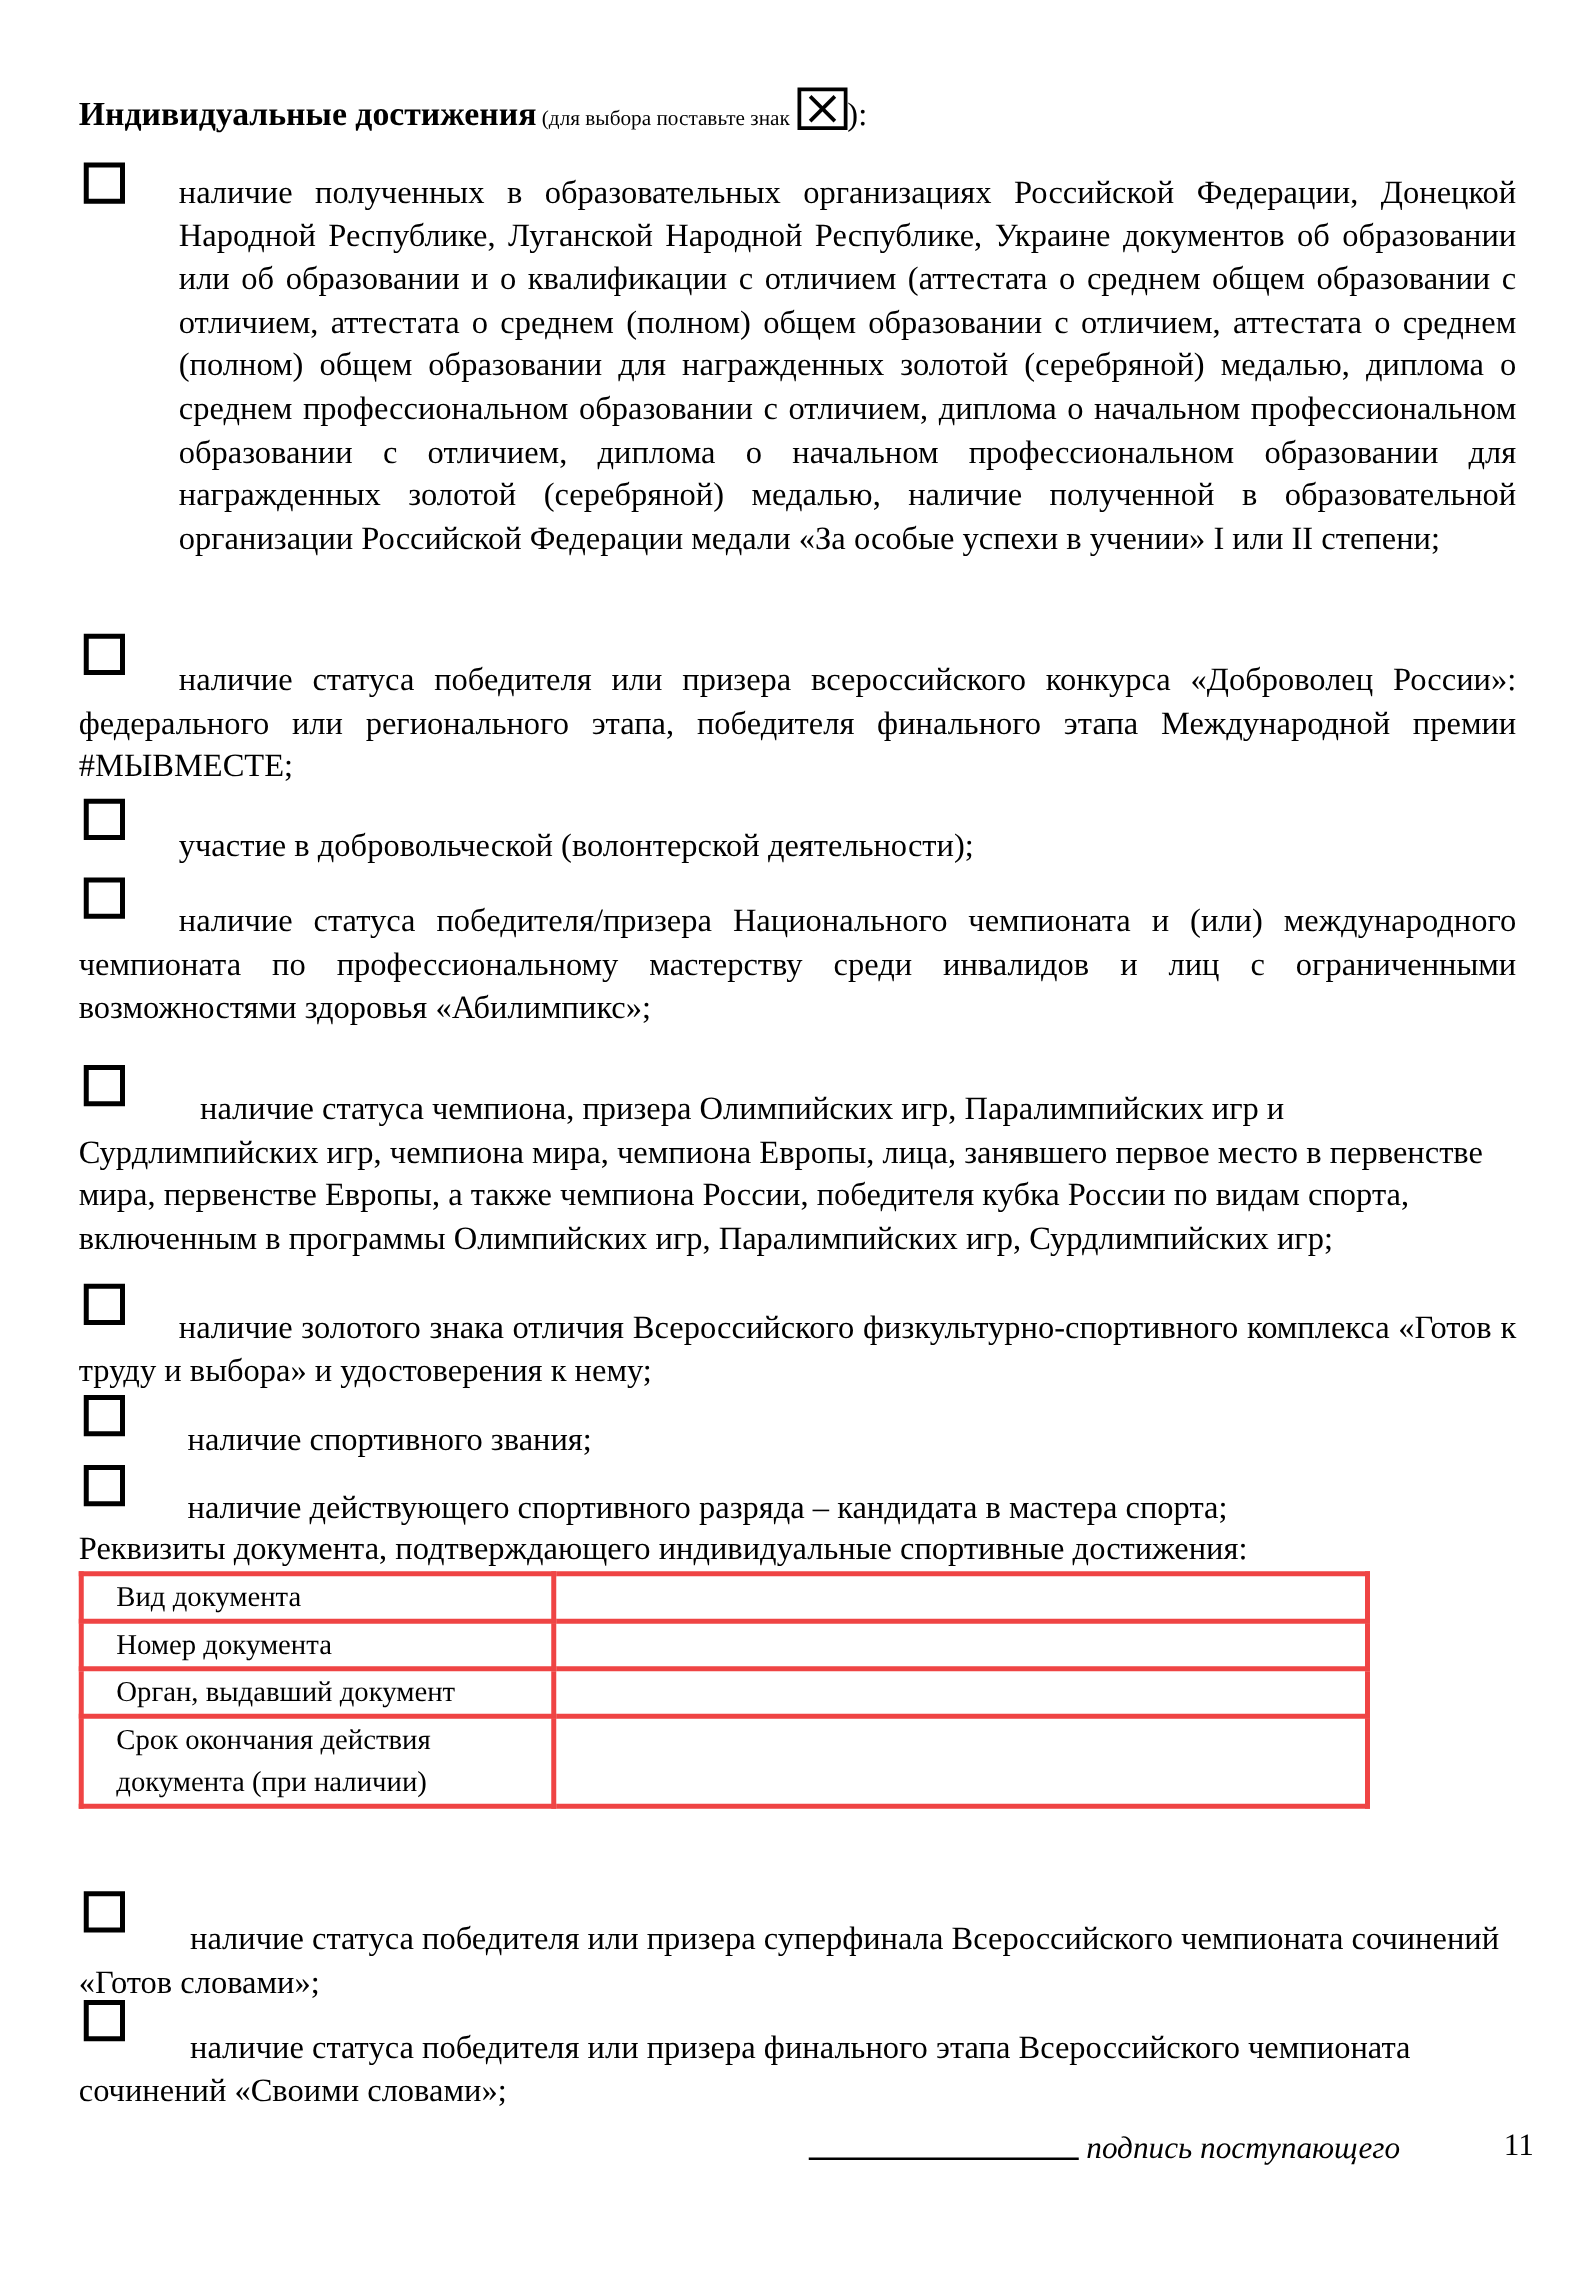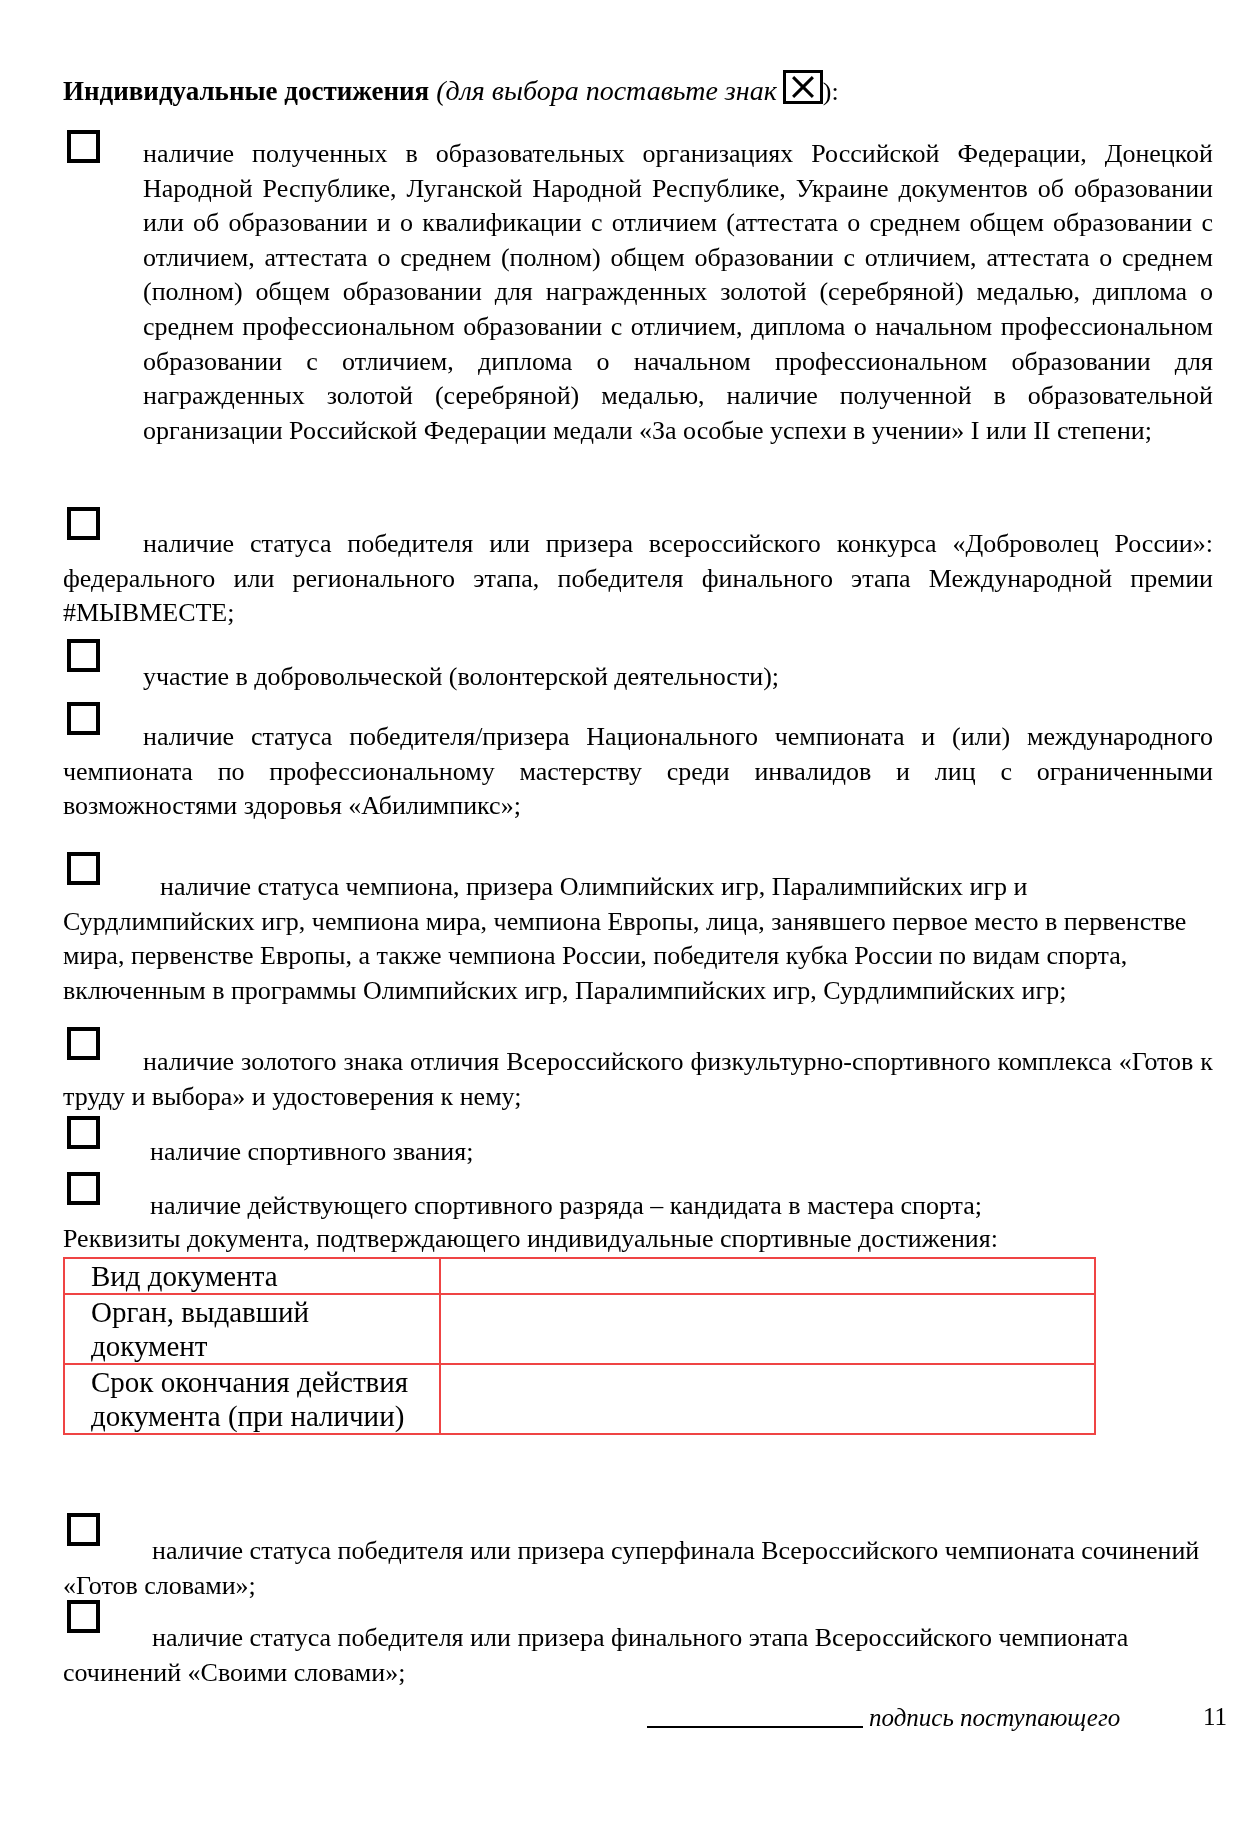--- a/index.html
+++ b/index.html
@@ -1,37 +1,37 @@
 <!DOCTYPE html>
 <html><head>
   <meta charset="utf-8">
   <style>
     html, body { margin: 0; padding: 0; background: #ffffff; }
     body { width: 1260px; height: 1830px; position: relative; overflow: hidden;
       font-family: "Liberation Serif", serif; color: #000; font-size: 26px; }
     .abs { position: absolute; }
     .heading { left: 63px; top: 70px; white-space: nowrap; line-height: 36px; }
     .heading .title { font-weight: bold; font-size: 27px; }
-    .heading .hint { font-style: italic; font-size: 28px; margin-top: 32px; }
+    .heading .hint { font-size: 17px; margin-top: 32px; }
     .xbox { display: inline-block; width: 34px; height: 28px; border: 3px solid #000;
       vertical-align: -4px; margin-left: 6px; position: relative; box-sizing: content-box; }
     .xbox::before, .xbox::after { content: ""; position: absolute; left: 50%; top: 50%;
       width: 28px; height: 3px; background: #000; }
     .xbox::before { transform: translate(-50%,-50%) rotate(45deg); }
     .xbox::after { transform: translate(-50%,-50%) rotate(-45deg); }
     .cb { position: absolute; left: 67px; width: 25px; height: 25px; border: 4px solid #000;
       background: #fff; cursor: pointer; }
     .para { position: absolute; line-height: 34.6px; text-align: justify; }
     .para.hang { left: 143px; width: 1070px; }
     .para.full { left: 63px; width: 1150px; text-indent: 80px; margin-top: 13px; }
     .para.full.left { text-align: left; text-indent: 97px; }
     .para.last-left { text-align-last: left; }
     .caption { left: 63px; top: 1222px; line-height: 34px; white-space: nowrap; }
     table.doc { position: absolute; left: 63px; top: 1257px; width: 1033px; border-collapse: collapse; }
-    table.doc td { border: 2px solid #ef4444; padding: 0 26px; line-height: 34px; font-size: 29px; vertical-align: top; }
+    table.doc td { border: 4px solid #ef4444; padding: 0 26px; line-height: 34px; font-size: 23px; vertical-align: top; }
     table.doc td.lbl { width: 322px; }
     table.doc td.val { cursor: text; }
     .sign { left: 647px; top: 1700px; white-space: nowrap; line-height: 34px; }
     .sign .line { display: inline-block; width: 216px; border-bottom: 2px solid #000; height: 26px; vertical-align: -2px; margin-right: 6px; }
     .sign .lbl { font-style: italic; font-size: 25px; }
     .pnum { left: 1203px; top: 1700px; line-height: 34px; font-size: 25px; }
   </style>
 </head>
 <body>
 
@@ -65,20 +65,24 @@
 
 <div class="abs caption">Реквизиты документа, подтверждающего индивидуальные спортивные достижения:</div>
 
 <table class="doc">
   <tbody>
       <tr>
     <td class="lbl">Вид документа</td>
     <td class="val"></td>
   </tr>
   <tr>
+    <td class="lbl">Номер документа</td>
+    <td class="val"></td>
+  </tr>
+  <tr>
     <td class="lbl">Орган, выдавший документ</td>
     <td class="val"></td>
   </tr>
   <tr>
     <td class="lbl">Срок окончания действия документа (при наличии)</td>
     <td class="val"></td>
   </tr>
 </tbody>
   </table>
 

